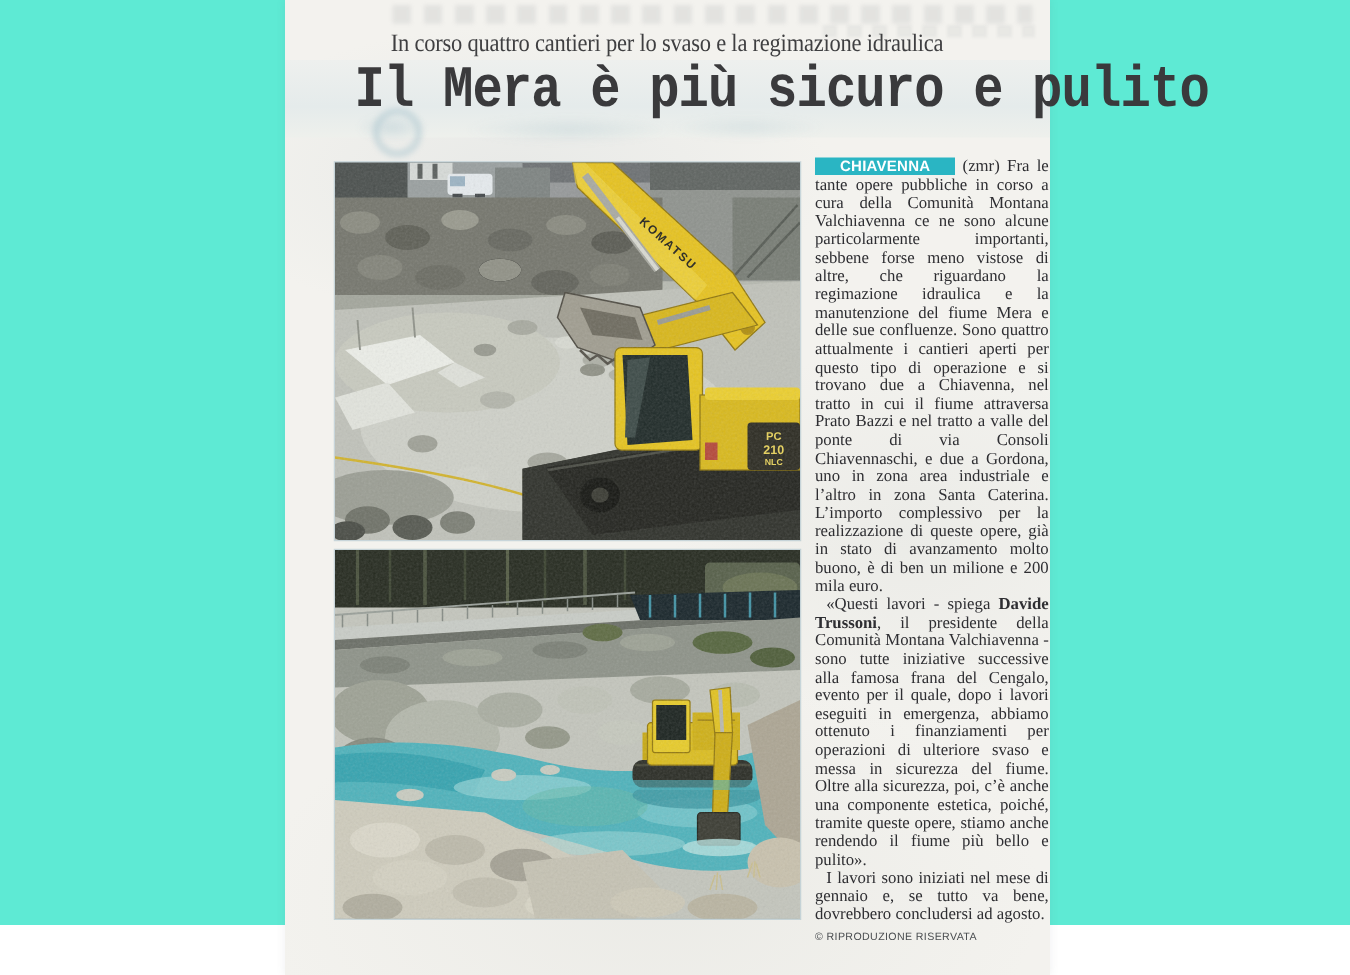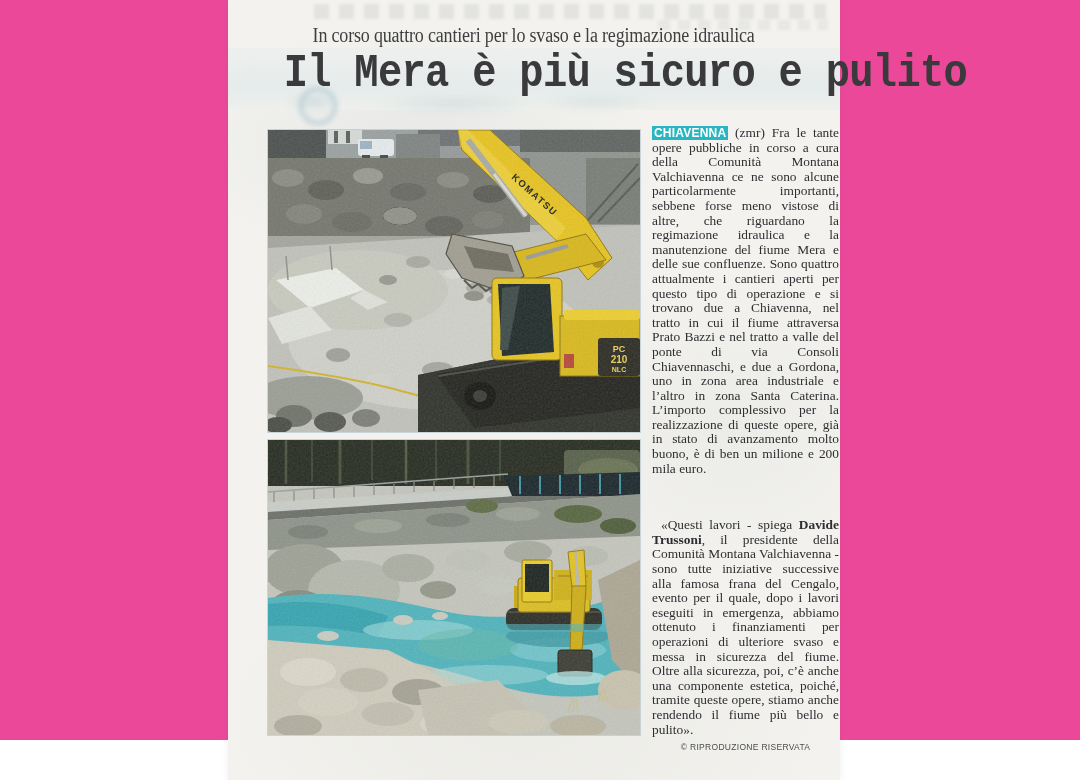--- a/index.html
+++ b/index.html
@@ -1,17 +1,17 @@
 <!DOCTYPE html>
 <html lang="it"><head>
 <meta charset="utf-8">
 <style>
   html,body{margin:0;padding:0;background:#ffffff;width:1080px;height:780px;overflow:hidden;
     font-family:"Liberation Serif",serif;}
-  .canvas{position:relative;width:1080px;height:740px;background:#ec4899;}
+  .canvas{position:relative;width:1080px;height:740px;background:#5eead4;}
 
   
   .paper{position:absolute;left:228px;top:0;width:612px;height:780px;
     background:
       radial-gradient(420px 200px at 30% 18%, rgba(203,211,214,.28), transparent 60%),
       radial-gradient(320px 260px at 82% 55%, rgba(208,212,208,.22), transparent 60%),
       radial-gradient(520px 300px at 48% 92%, rgba(212,214,208,.25), transparent 60%),
       #f3f2ee;
     box-shadow:0 0 7px rgba(90,100,105,.10);}
 
@@ -46,25 +46,25 @@
   .photo-top{top:130px;height:302px;}
   .photo-bottom{top:440px;height:295px;}
   figure svg{display:block;width:372px;height:100%;}
   .caption{position:absolute;left:42px;top:737px;width:380px;
     font-family:"Liberation Sans",sans-serif;font-weight:bold;font-size:12.5px;color:#232325;}
 
   
   .article{position:absolute;left:424px;top:126px;width:187px;color:#2e2e32;
     font-size:13.4px;line-height:14.6px;text-align:justify;-webkit-hyphens:auto;hyphens:auto;}
   .article p{margin:0;}
-  .article p.indent{text-indent:9px;margin-top:42px;}
+  .article p.indent{text-indent:9px;}
   .loc{background:#2ab5c3;color:#ffffff;font-family:"Liberation Sans",sans-serif;
-    font-weight:bold;font-size:12px;padding:0 2px;letter-spacing:.2px;}
+    font-weight:bold;font-size:12px;padding:0 20px;letter-spacing:.2px;}
   .sig{color:#2e2e32;}
-  .copyright{margin-top:3px;text-align:center;font-family:"Liberation Sans",sans-serif;
+  .copyright{margin-top:3px;text-align:left;font-family:"Liberation Sans",sans-serif;
     font-size:8.5px;letter-spacing:.3px;color:#4a4d50;}
 </style>
 </head>
 <body>
 
 <div class="canvas">
   <div class="paper">
 
     <div class="bleed1"></div>
     <div class="bleed2"></div>
@@ -321,17 +321,18 @@
         <rect width="372" height="295" filter="url(#grainB)" opacity="0.18"></rect>
       </svg>
     </figure>
 
 
     <div class="article">
       <p class="para"><span class="loc">CHIAVENNA</span>
         <span class="sig">(zmr)</span>
         <span>Fra le tante opere pubbliche in corso a cura della Comunità Montana Valchiavenna ce ne sono alcune particolarmente importanti, sebbene forse meno vistose di altre, che riguardano la regimazione idraulica e la manutenzione del fiume Mera e delle sue confluenze. Sono quattro attualmente i cantieri aperti per questo tipo di operazione e si trovano due a Chiavenna, nel tratto in cui il fiume attraversa Prato Bazzi e nel tratto a valle del ponte di via Consoli Chiavennaschi, e due a Gordona, uno in zona area industriale e l’altro in zona Santa Caterina. L’importo complessivo per la realizzazione di queste opere, già in stato di avanzamento molto buono, è di ben un milione e 200 mila euro.</span></p>
       <p class="para indent"><span>«Questi lavori - spiega </span><b>Davide Trussoni</b><span>, il presidente della Comunità Montana Valchiavenna - sono tutte iniziative successive alla famosa frana del Cengalo, evento per il quale, dopo i lavori eseguiti in emergenza, abbiamo ottenuto i finanziamenti per operazioni di ulteriore svaso e messa in sicurezza del fiume. Oltre alla sicurezza, poi, c’è anche una componente estetica, poiché, tramite queste opere, stiamo anche rendendo il fiume più bello e pulito».</span></p>
+      <p class="para indent">I lavori sono iniziati nel mese di gennaio e, se tutto va bene, dovrebbero concludersi ad agosto.</p>
       <div class="copyright">© RIPRODUZIONE RISERVATA</div>
     </div>
 
   </div>
 </div>
 
 </body></html>

